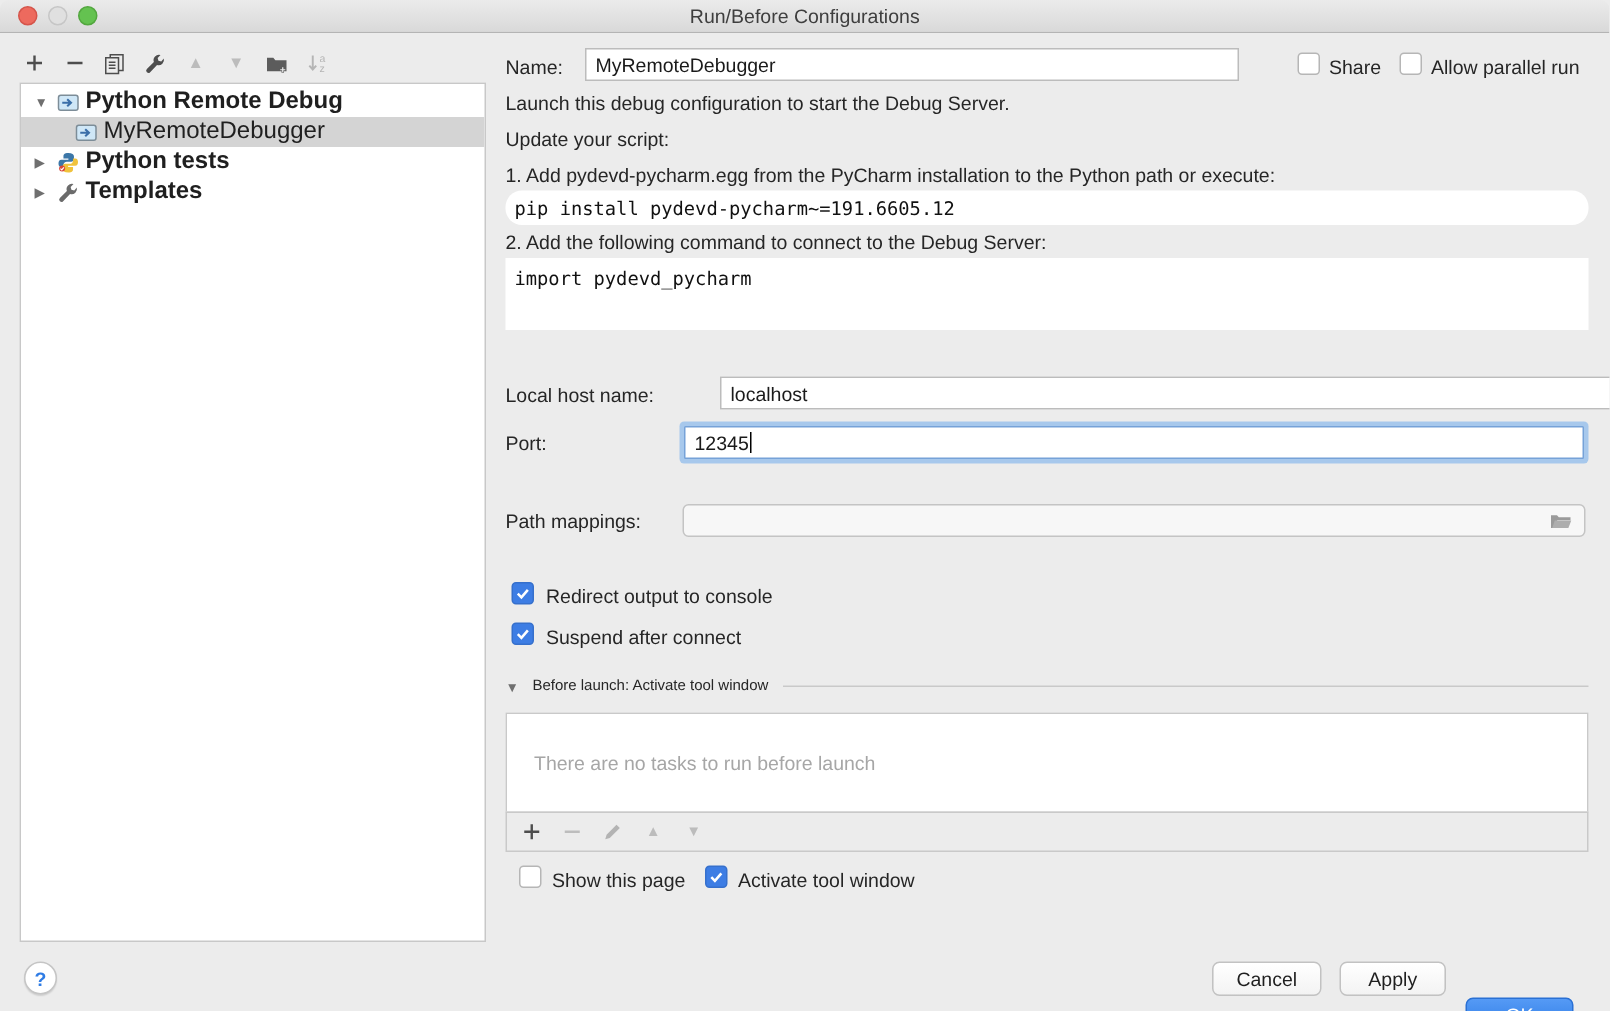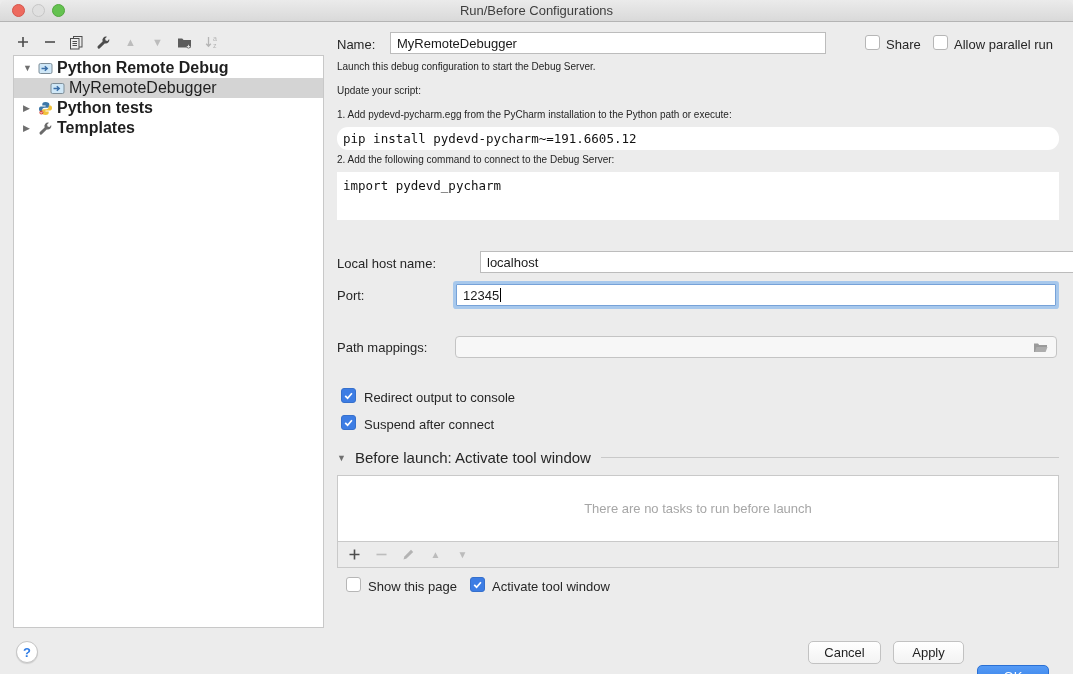--- a/index.html
+++ b/index.html
@@ -52,44 +52,44 @@
     font-size:13px; display:flex; align-items:center; padding:0 6px; color:#1a1a1a;
   }
   .field.focused {
     border:1px solid #76a2d8;
     box-shadow:0 0 0 3px #a7c8ec;
     border-radius:1px;
   }
   .caret { display:inline-block; width:1px; height:14px; background:#000; margin-left:1px; }
   .field.disabled { background:#f7f7f7; border:1px solid #c4c4c4; border-radius:4px; justify-content:flex-end; }
 
-  .desc { position:absolute; font-size:10px; color:#262626; white-space:nowrap; }
+  .desc { position:absolute; font-size:13px; color:#262626; white-space:nowrap; }
   .codebar {
     position:absolute; left:337px; width:722px; background:#ffffff;
     font-family:"DejaVu Sans Mono", monospace; font-size:12.5px; color:#111;
     display:flex; flex-direction:column; justify-content:center; padding-left:6px;
     white-space:nowrap;
   }
   .codebar div { line-height:18px; }
 
   
   .cb { position:absolute; width:15px; height:15px; border-radius:3px; }
   .cb.unchecked { background:#ffffff; border:1px solid #b6b6b6; }
   .cb.checked { background:#3d7de4; border:1px solid #3670cc; display:flex; align-items:center; justify-content:center; }
   .cb.checked svg { display:block; }
 
   
   .bl-header { position:absolute; left:337px; top:450px; width:722px; height:15px; display:flex; align-items:center; }
   .bl-header .tri { font-size:9px; color:#6f6f6f; margin-right:9px; }
-  .bl-header .txt { font-size:15px; color:#262626; margin-right:10px; white-space:nowrap; }
+  .bl-header .txt { font-size:10px; color:#262626; margin-right:10px; white-space:nowrap; }
   .bl-header .rule { flex:1; height:1px; background:#c9c9c9; }
   .task-box {
     position:absolute; left:337px; top:475px; width:722px; height:67px;
     background:#fff; border:1px solid #c9c9c9;
-    display:flex; align-items:center; justify-content:center;
+    display:flex; align-items:center; justify-content:flex-start;padding-left:18px;
   }
   .task-box .empty { color:#a6a6a6; font-size:13px; }
   .task-toolbar {
     position:absolute; left:337px; top:541px; width:722px; height:27px;
     background:#ececec; border:1px solid #c9c9c9;
     display:flex; align-items:center; gap:10px; padding-left:8px;
   }
 
   
   .help-btn {

